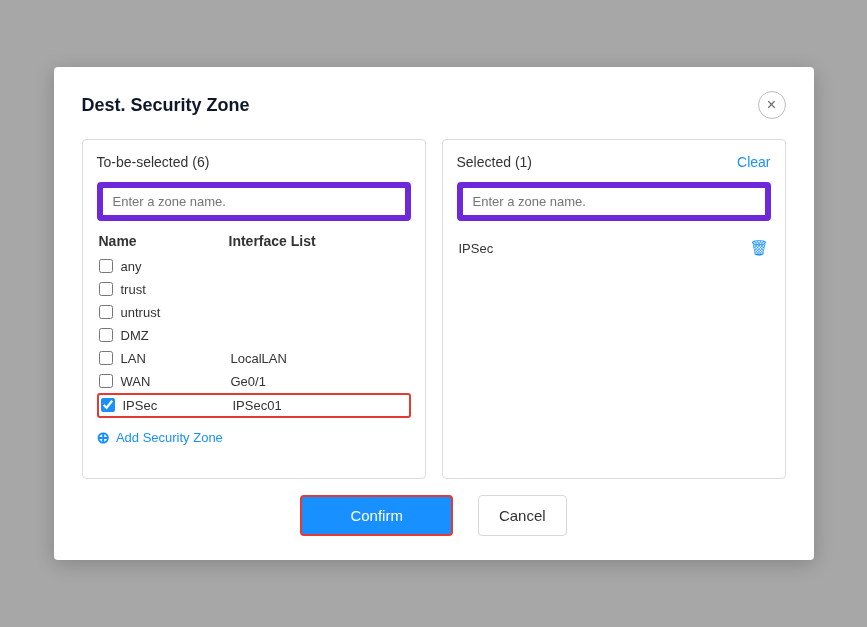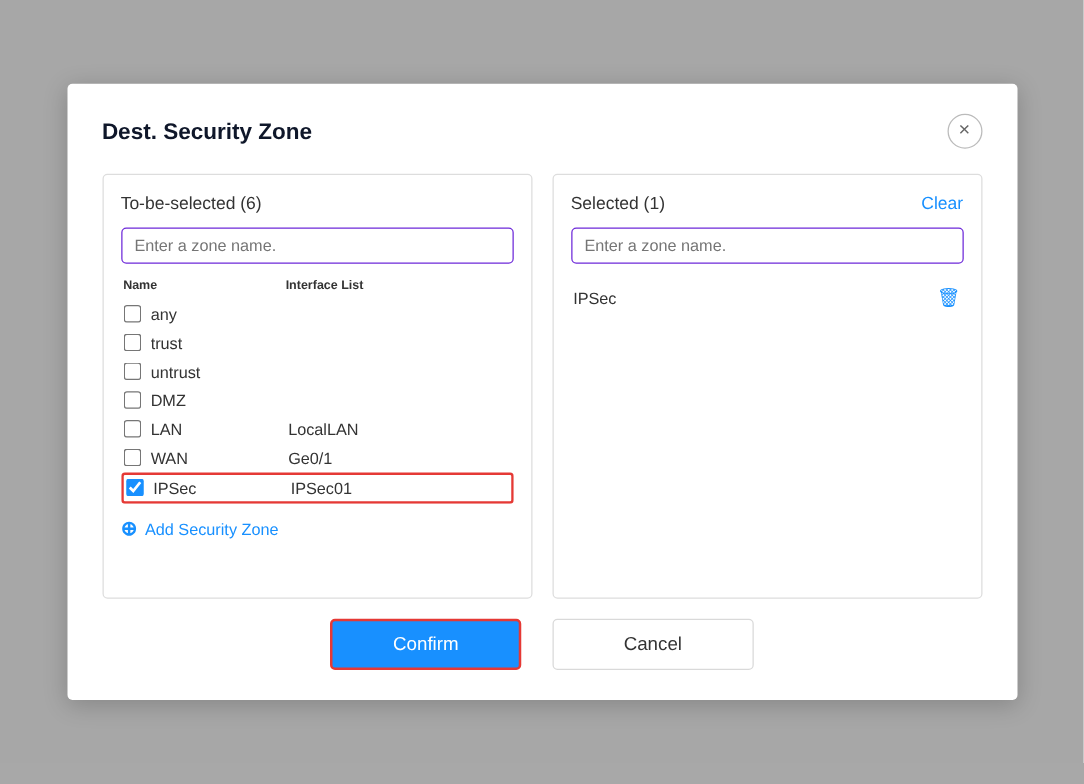--- a/index.html
+++ b/index.html
@@ -78,32 +78,32 @@
     }
     .clear-btn {
       color: #1890ff;
       cursor: pointer;
       background: none;
       border: none;
       font-size: 14px;
     }
     .search-input {
       width: 100%;
-      border: 1px solid #6d28d9;
+      border: 6px solid #6d28d9;
       border-radius: 4px;
       padding: 6px 10px;
       font-size: 13px;
       color: #999;
       margin-bottom: 12px;
       outline: none;
     }
     .table-header {
       display: flex;
       font-weight: bold;
-      font-size: 10px;
+      font-size: 14px;
       margin-bottom: 6px;
       padding: 0 2px;
     }
     .col-name { width: 130px; }
     .col-iface { flex: 1; }
     .table-list {
       max-height: 200px;
       overflow-y: auto;
     }
     .table-row {
@@ -164,21 +164,21 @@
       padding: 10px 48px;
       font-size: 15px;
       cursor: pointer;
       outline: none;
     }
     .btn-cancel {
       background: #fff;
       color: #333;
       border: 1px solid #d9d9d9;
       border-radius: 4px;
-      padding: 10px 56px;
+      padding: 10px 20px;
       font-size: 15px;
       cursor: pointer;
       outline: none;
       margin-left: 16px;
     }
     
     .table-list::-webkit-scrollbar { width: 8px; }
     .table-list::-webkit-scrollbar-track { background: #f0f0f0; }
     .table-list::-webkit-scrollbar-thumb { background: #b0b8c9; border-radius: 4px; }
   </style>

